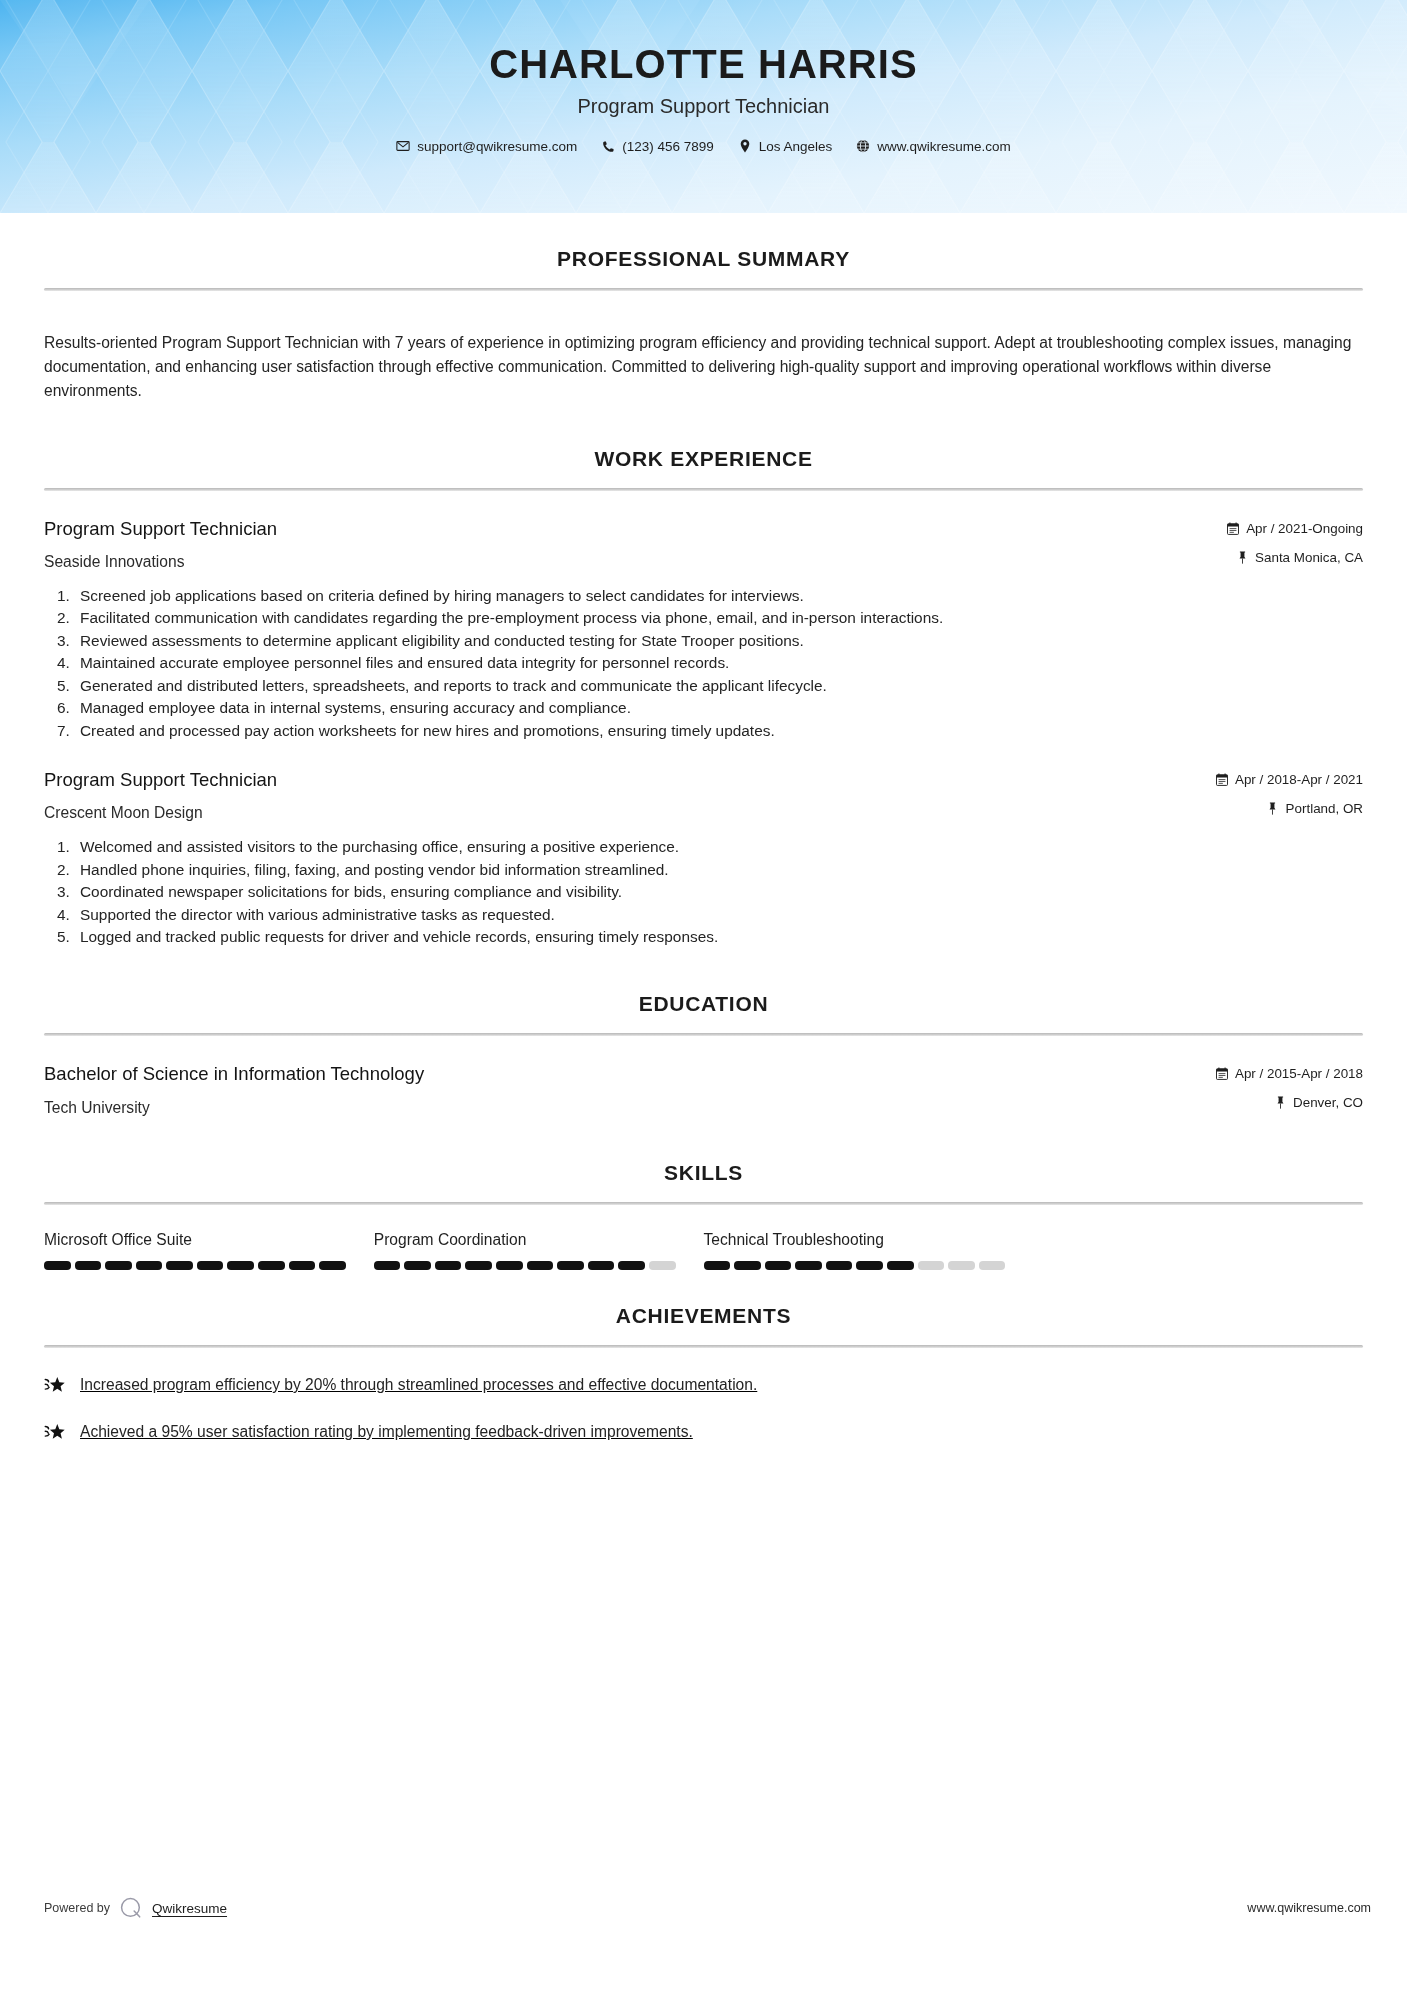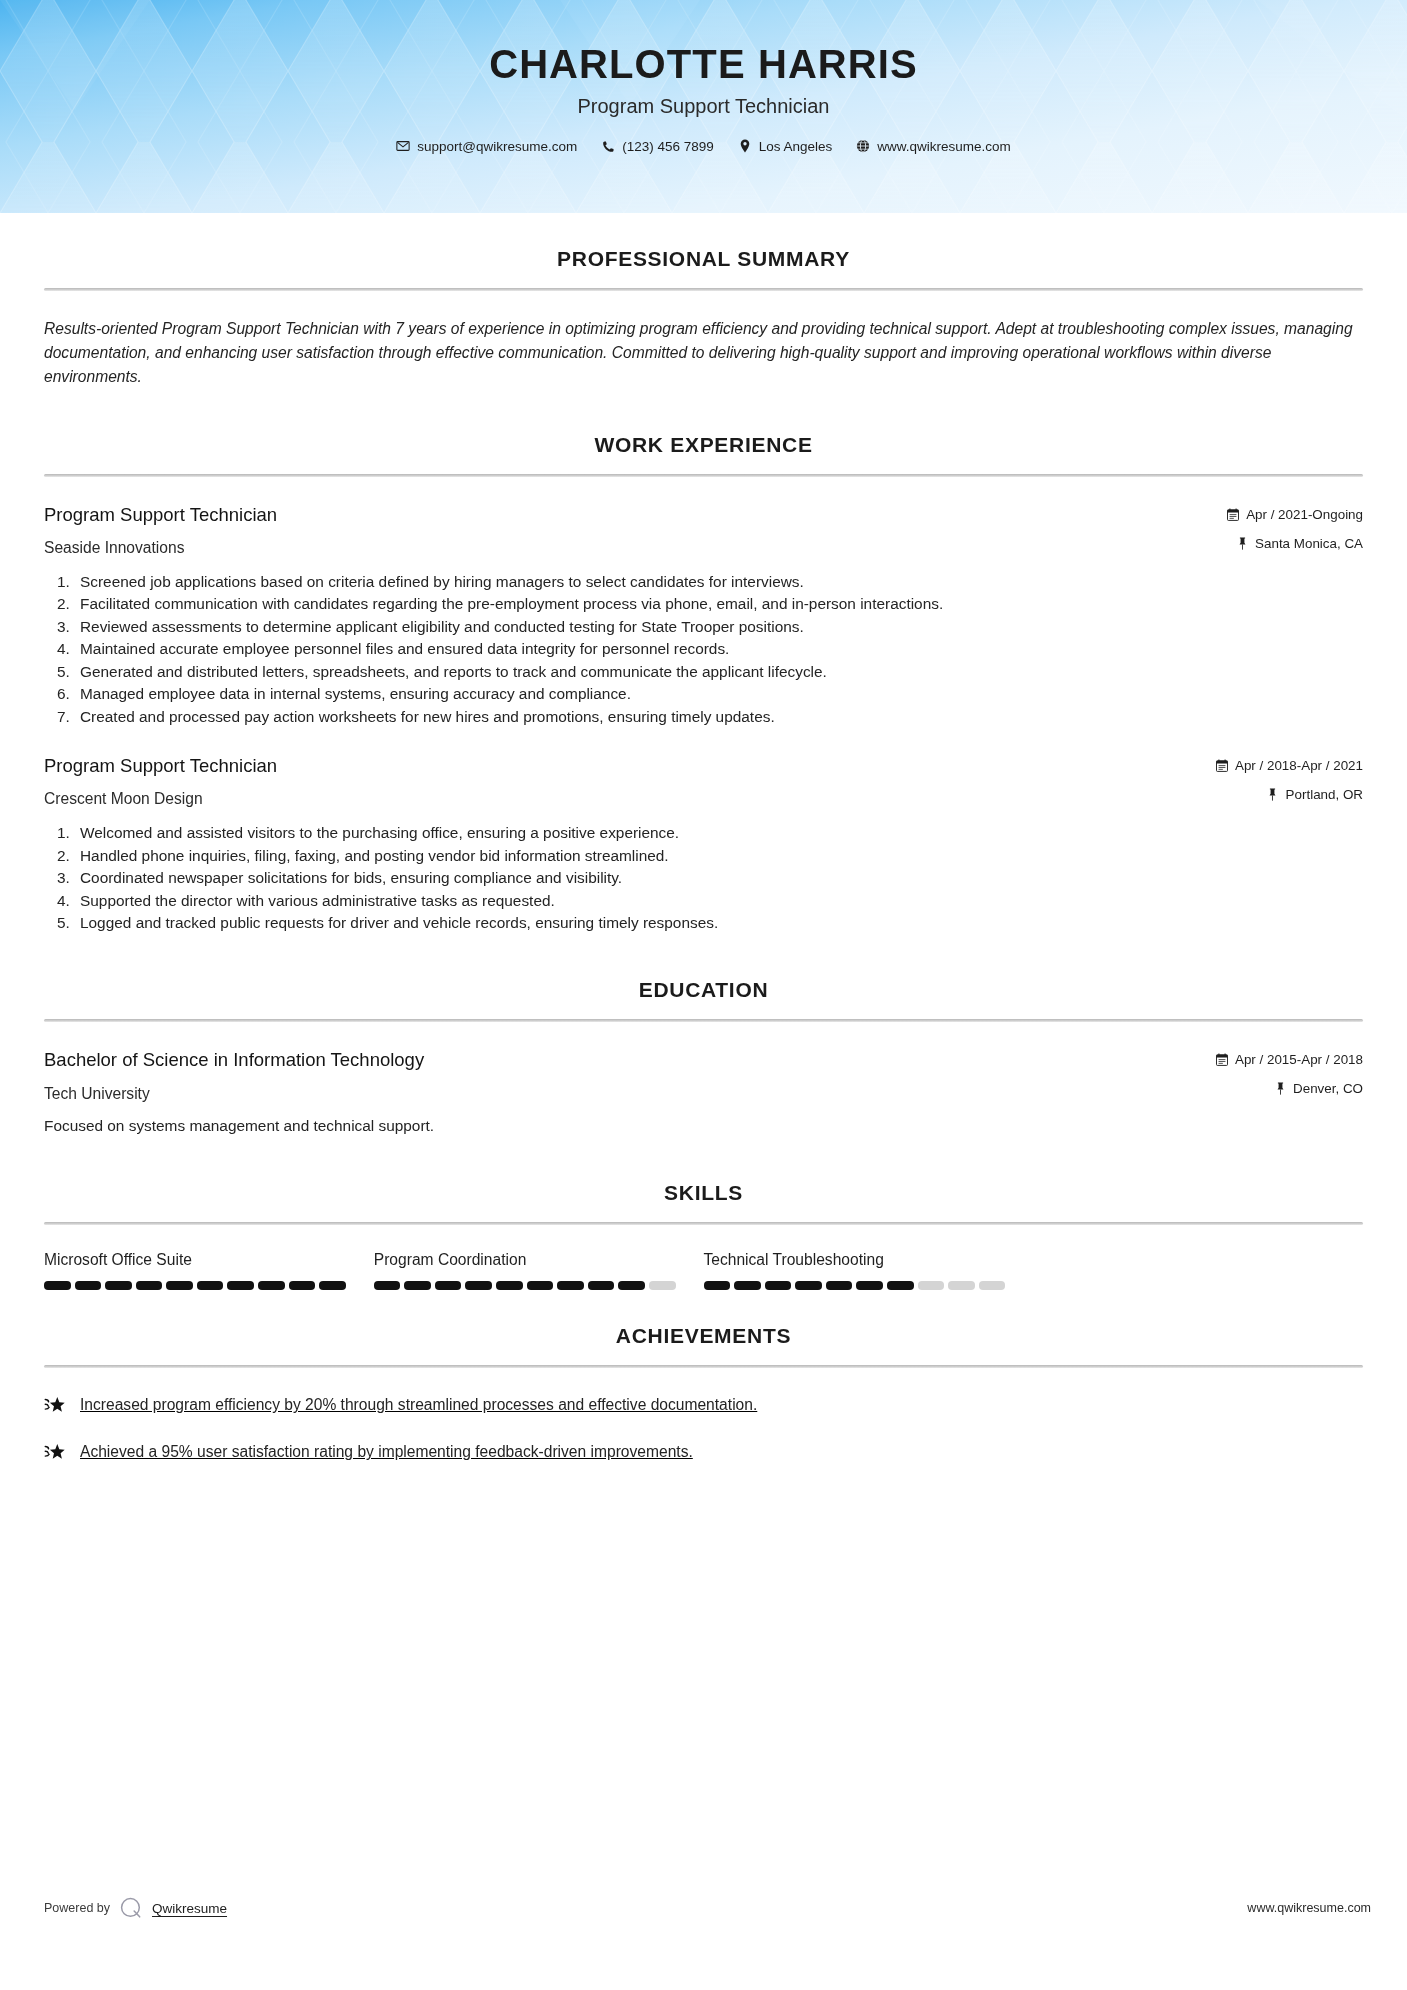--- a/index.html
+++ b/index.html
@@ -88,26 +88,25 @@
     color: #1b1b1b;
   }
   .section-rule {
     height: 3px;
     margin-top: 17px;
     background: linear-gradient(to bottom, #b8b8b8 0%, #cfcfcf 55%, #e9e9e9 100%);
     border-radius: 2px;
   }
 
   .summary-text {
-    margin-top: 26px;
+    margin-top: 40px;
     font-size: 15.6px;
     line-height: 1.54;
     color: #242424;
     text-align: left;
-    font-style: italic;
   }
 
   
   .entry { margin-top: 26px; }
   .entry-head {
     display: flex;
     justify-content: space-between;
     align-items: flex-start;
   }
   .entry-left { flex: 1 1 auto; min-width: 0; }
@@ -424,21 +423,20 @@
               <span class="mi">
                 <svg width="11" height="13" viewBox="0 0 12 15" xmlns="http://www.w3.org/2000/svg">
                   <path d="M6 14.6 V8.6" stroke="#1f1f1f" stroke-width="1"></path>
                   <path d="M2.6 8.6 H9.4 L8.2 6.6 V1.8 H9 V0.5 H3 V1.8 H3.8 V6.6 Z" fill="#1f1f1f"></path>
                 </svg>
               </span>
               <span>Denver, CO</span>
             </div>
           </div>
         </div>
-        <div class="entry-desc">Focused on systems management and technical support.</div>
       </div>
     </section>
 
     <div class="gap-lg"></div>
     <section class="section">
       <div class="section-title">SKILLS</div>
       <div class="section-rule"></div>
 
       <div class="skills-grid">
         <div class="skill-cell">

